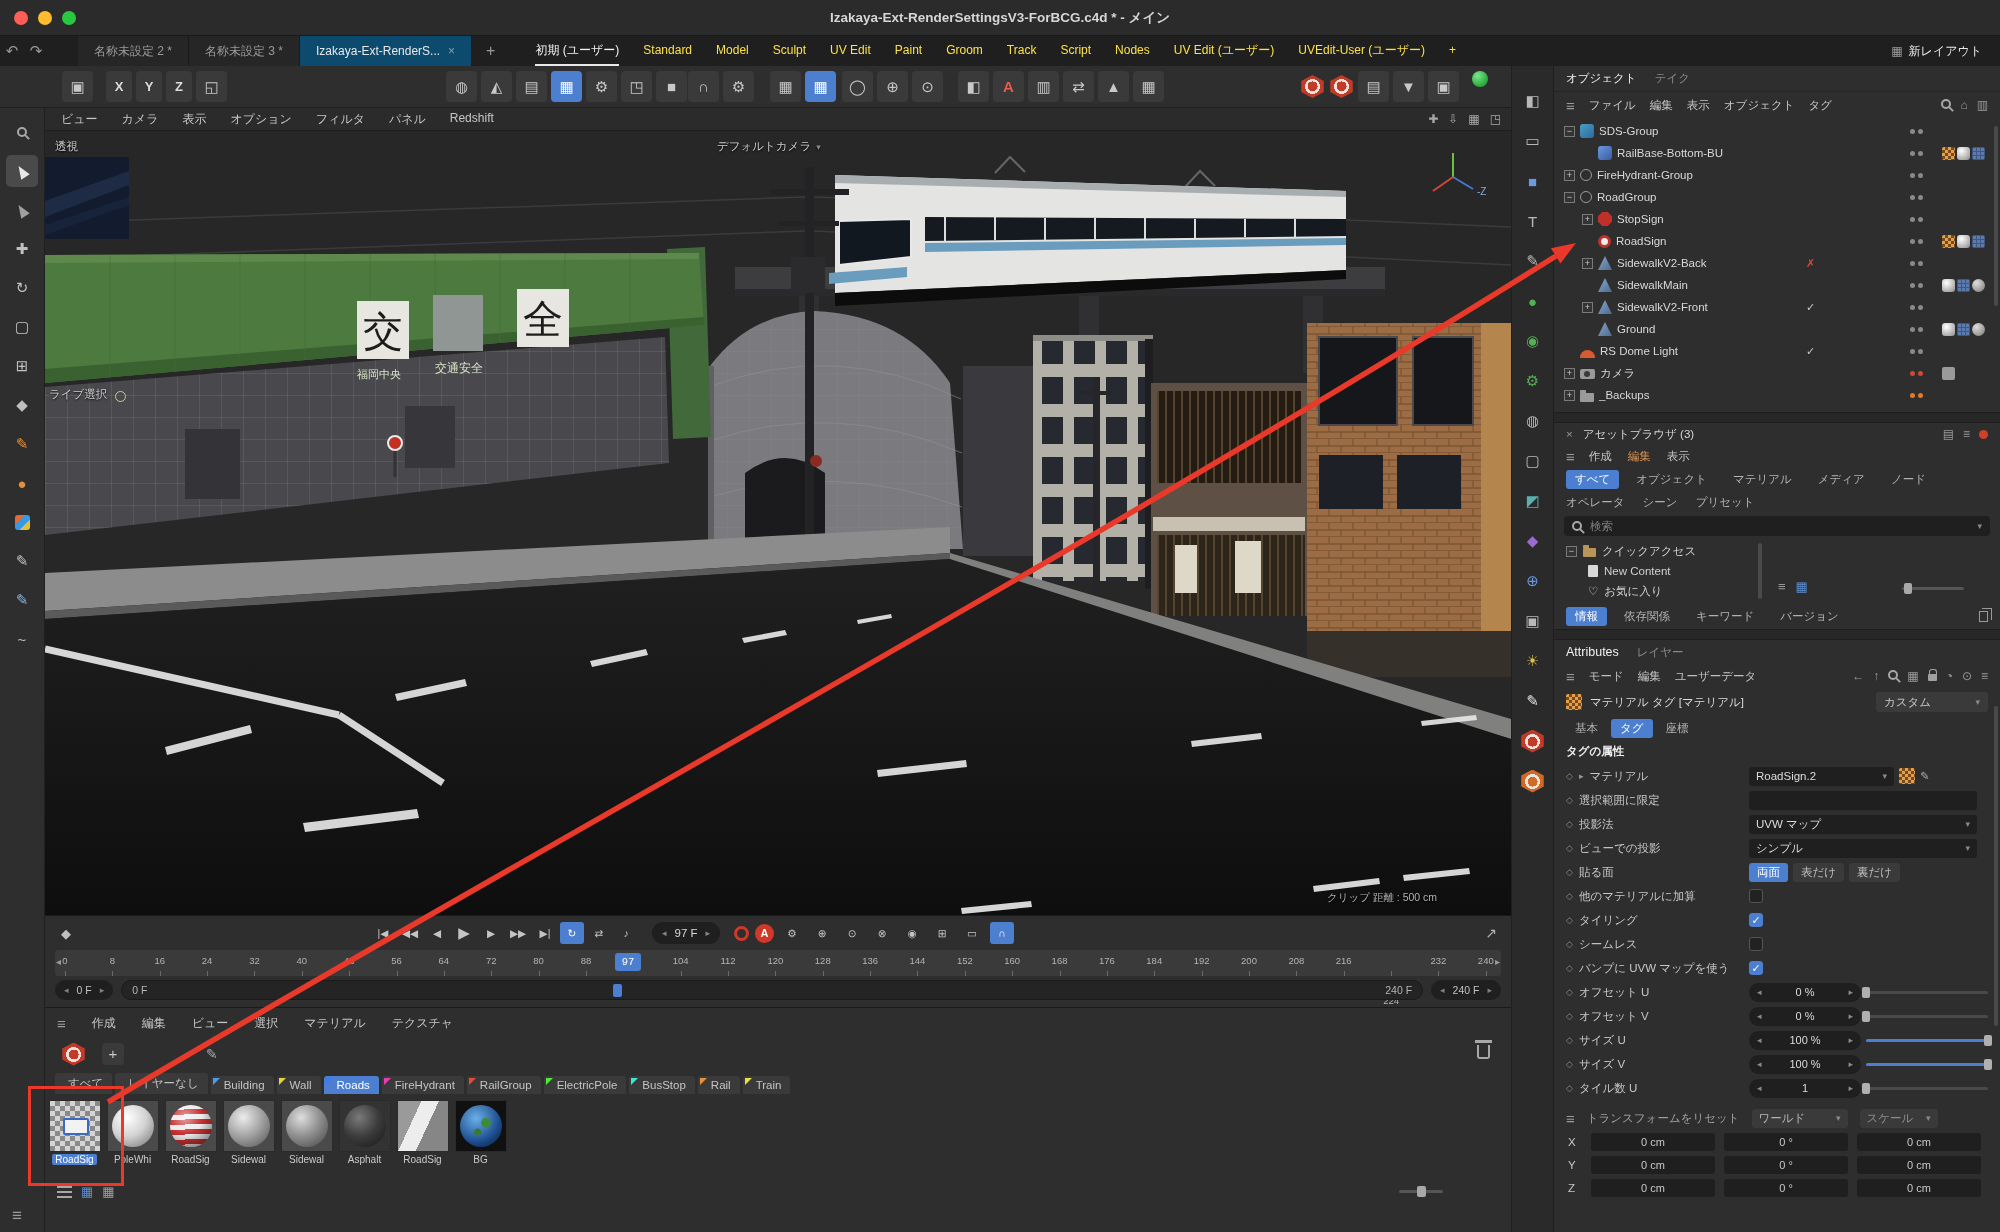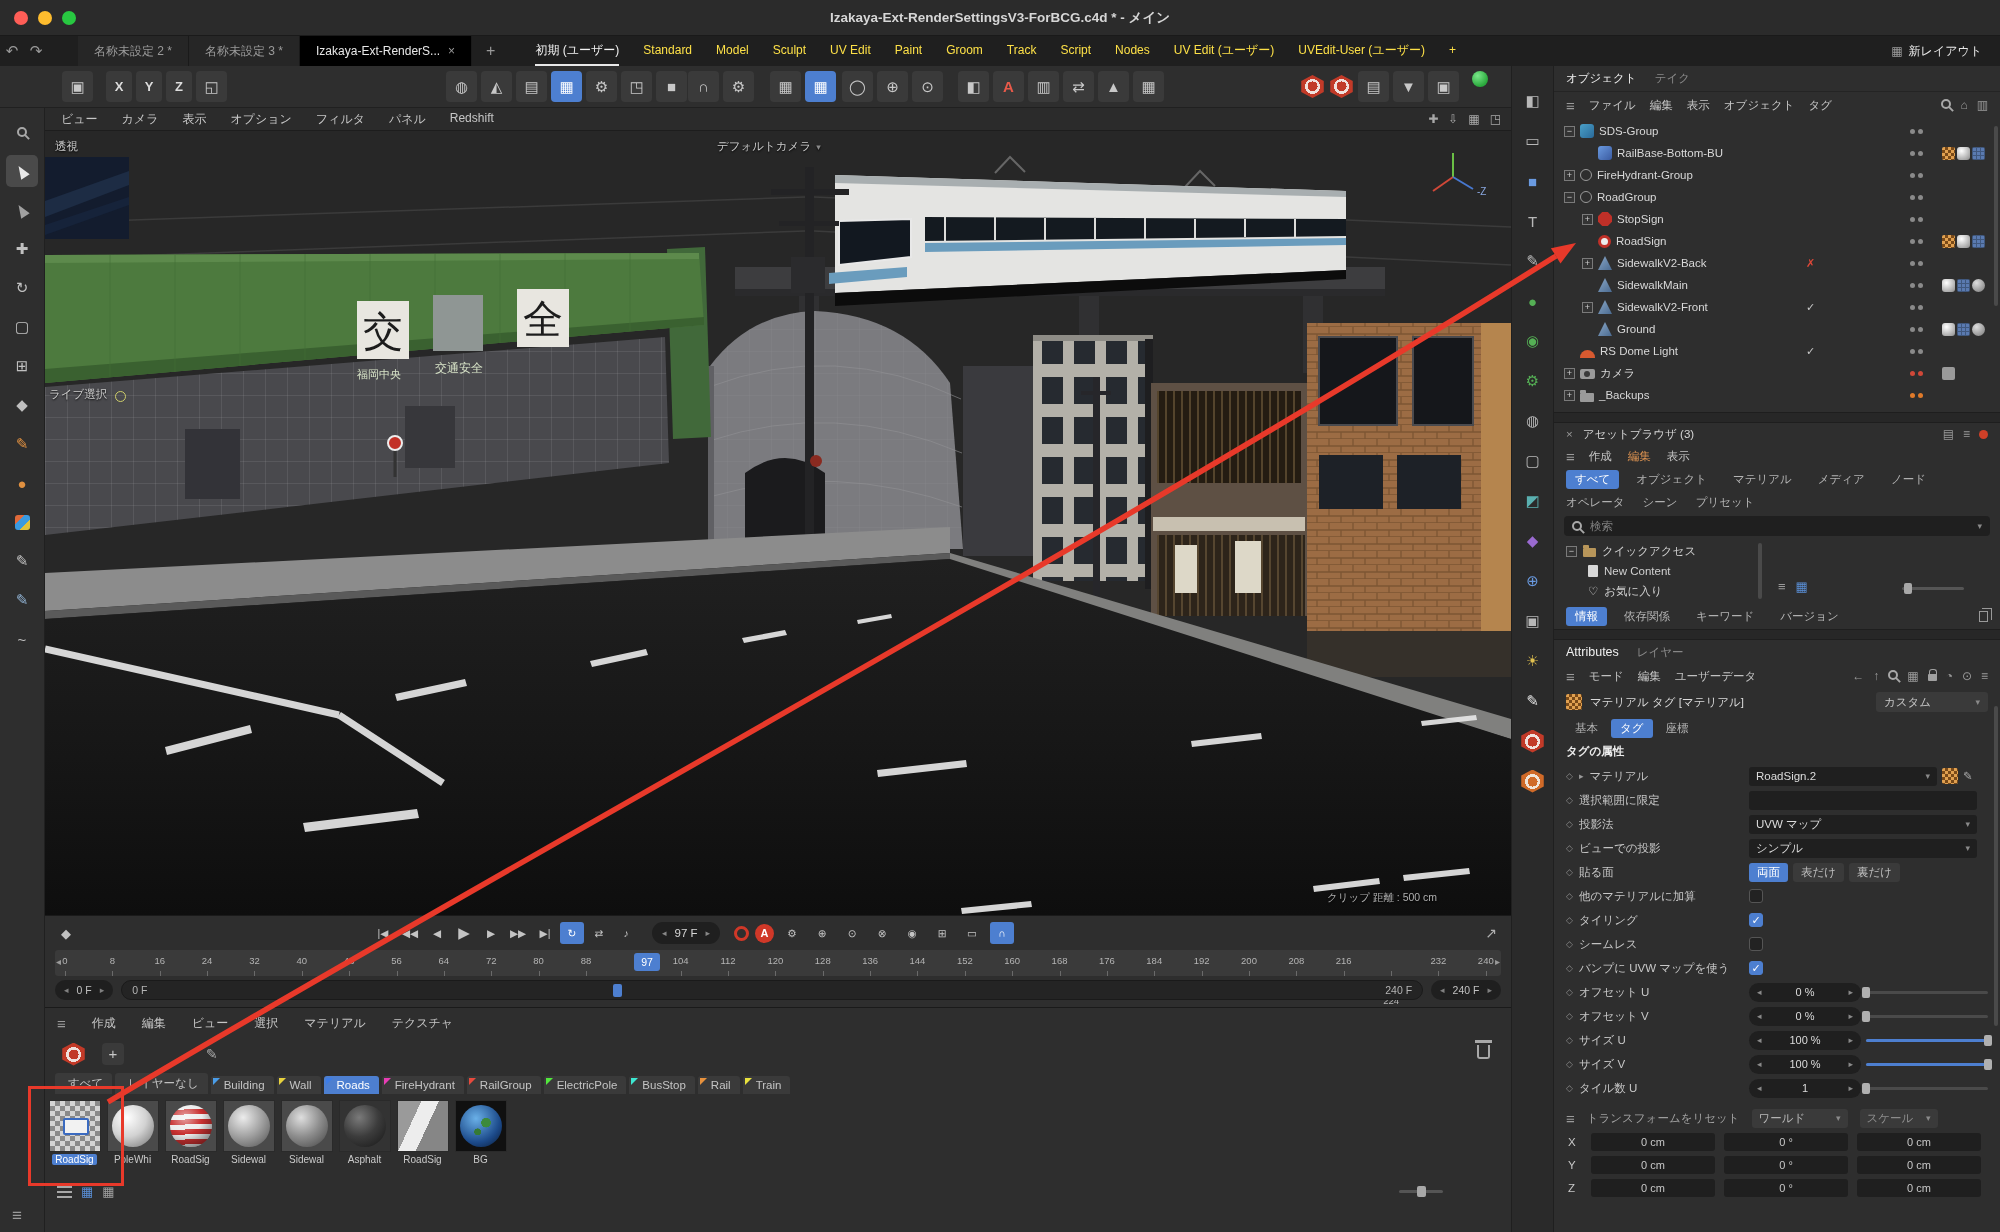--- a/index.html
+++ b/index.html
@@ -10,21 +10,21 @@
 #titlebar{position:absolute;left:0;top:0;width:2000px;height:36px;background:#2b2b2b;border-bottom:1px solid #1a1a1a;display:flex;align-items:center}
 .tl-group{display:flex;gap:10px;margin-left:14px}
 .tl{width:14px;height:14px;border-radius:50%}
 .tl.red{background:#ff5e57}.tl.yellow{background:#febc2e}.tl.green{background:#28c841}
 #win-title{position:absolute;left:0;right:0;text-align:center;color:#d6d6d6;font-size:13.5px;font-weight:bold}
 
 #tabbar{position:absolute;left:0;top:36px;width:2000px;height:30px;background:#1f1f1f;display:flex;align-items:center}
 .histbtn{color:#9a9a9a;font-size:15px;width:24px;text-align:center;cursor:default}
 #doc-tabs{display:flex;height:100%;margin-left:30px}
 .doc-tab{display:flex;align-items:center;gap:8px;padding:0 16px;height:100%;background:#262626;color:#9a9a9a;font-size:12px;border-right:1px solid #1a1a1a}
-.doc-tab.active{background:#000000;color:#e8e8e8}
+.doc-tab.active{background:#0c4a6e;color:#e8e8e8}
 .doc-close{color:#9a9a9a;font-size:12px}
 #add-doc{color:#9a9a9a;font-size:16px;padding:0 14px}
 #layout-tabs{display:flex;align-items:center;gap:24px;margin-left:26px;height:100%}
 .layout-tab{color:#fde047;font-size:12px;height:100%;display:flex;align-items:center;border-bottom:2px solid transparent}
 .layout-tab.active{color:#f2f2f2;border-bottom:2px solid #e8e8e8}
 #new-layout{margin-left:auto;margin-right:18px;display:flex;align-items:center;gap:6px;color:#e8e8e8;font-size:12px}
 .nl-icon{color:#9a9a9a}
 
 #toolbar{position:absolute;left:0;top:66px;width:1511px;height:42px;background:#2e2e2e;border-bottom:1px solid #202020}
 .tb-group{position:absolute;top:5px;display:flex;gap:4px;align-items:center}
@@ -203,21 +203,21 @@
 #attr-pills{height:24px;gap:4px}
 #attr-group{height:22px;display:flex;align-items:center;padding:0 12px;color:#ececec;font-weight:bold}
 #attr-rows{height:338px;padding-top:2px}
 .a-row{position:relative;height:24px;display:flex;align-items:center}
 .a-lab{display:flex;align-items:center;gap:6px;padding-left:12px;color:#c8c8c8}
 .dia{color:#8a8a8a;font-size:9px}
 .a-caret{color:#9a9a9a;font-size:9px}
 .a-ctrl{position:absolute;left:195px;display:flex;align-items:center;gap:5px}
 .a-field{height:19px;background:#1f1f1f;border-radius:3px;display:flex;align-items:center;justify-content:space-between;padding:0 7px;color:#dcdcdc}
 .a-field.wide{width:228px}
-.a-field.mat{width:188px}
+.a-field.mat{width:145px}
 .seg{padding:2px 8px;border-radius:3px;background:#3a3a3a;color:#c0c0c0}
 .seg.active{background:#4d7fd0;color:#fff}
 .cb{width:14px;height:14px;border-radius:3px;background:#222;border:1px solid #555}
 .cb.checked{background:#4d7fd0;border-color:#4d7fd0;color:#fff;font-size:11px;line-height:13px;text-align:center}
 .a-step{width:112px;height:19px;background:#1f1f1f;border-radius:10px;display:flex;align-items:center;justify-content:space-between;padding:0 8px;color:#dcdcdc;font-size:11px}
 .a-step .dd{font-size:9px}
 .a-slider{position:relative;width:122px;height:3px;background:#4a4a4a;border-radius:2px}
 .a-slider .fill{position:absolute;left:0;top:0;height:3px;background:#4d7fd0;border-radius:2px}
 .a-slider .hnd{position:absolute;top:-4px;width:8px;height:11px;background:#b0b0b0;border-radius:2px}
 #attr-transform{padding-top:6px}
@@ -648,21 +648,21 @@
         <span class="tick-label" style="left: 1241.36px;">208</span>
         <span class="tick-mark" style="left: 1241.36px;"></span>
         <span class="tick-label" style="left: 1288.72px;">216</span>
         <span class="tick-mark" style="left: 1288.72px;"></span>
         <span class="tick-label" style="left: 1336.08px; margin-top: 40px;">224</span>
         <span class="tick-mark" style="left: 1336.08px;"></span>
         <span class="tick-label" style="left: 1383.44px;">232</span>
         <span class="tick-mark" style="left: 1383.44px;"></span>
         <span class="tick-label" style="left: 1430.8px;">240</span>
         <span class="tick-mark" style="left: 1430.8px;"></span>
-        <div id="tl-current" style="left: 579px;">97</div>
+        <div id="tl-current" style="left: 560px; font-family: Liberation Mono, monospace;">97</div>
         <span class="ruler-arrow" style="right: 1px;">▸</span>
       </div>
     <div id="tl-range">
       <div class="range-stepper">
         <span class="dd">◂</span>
           <span>0 F</span>
           <span class="dd">▸</span>
       </div>
       <div id="range-groove">
         <span>0 F</span>

